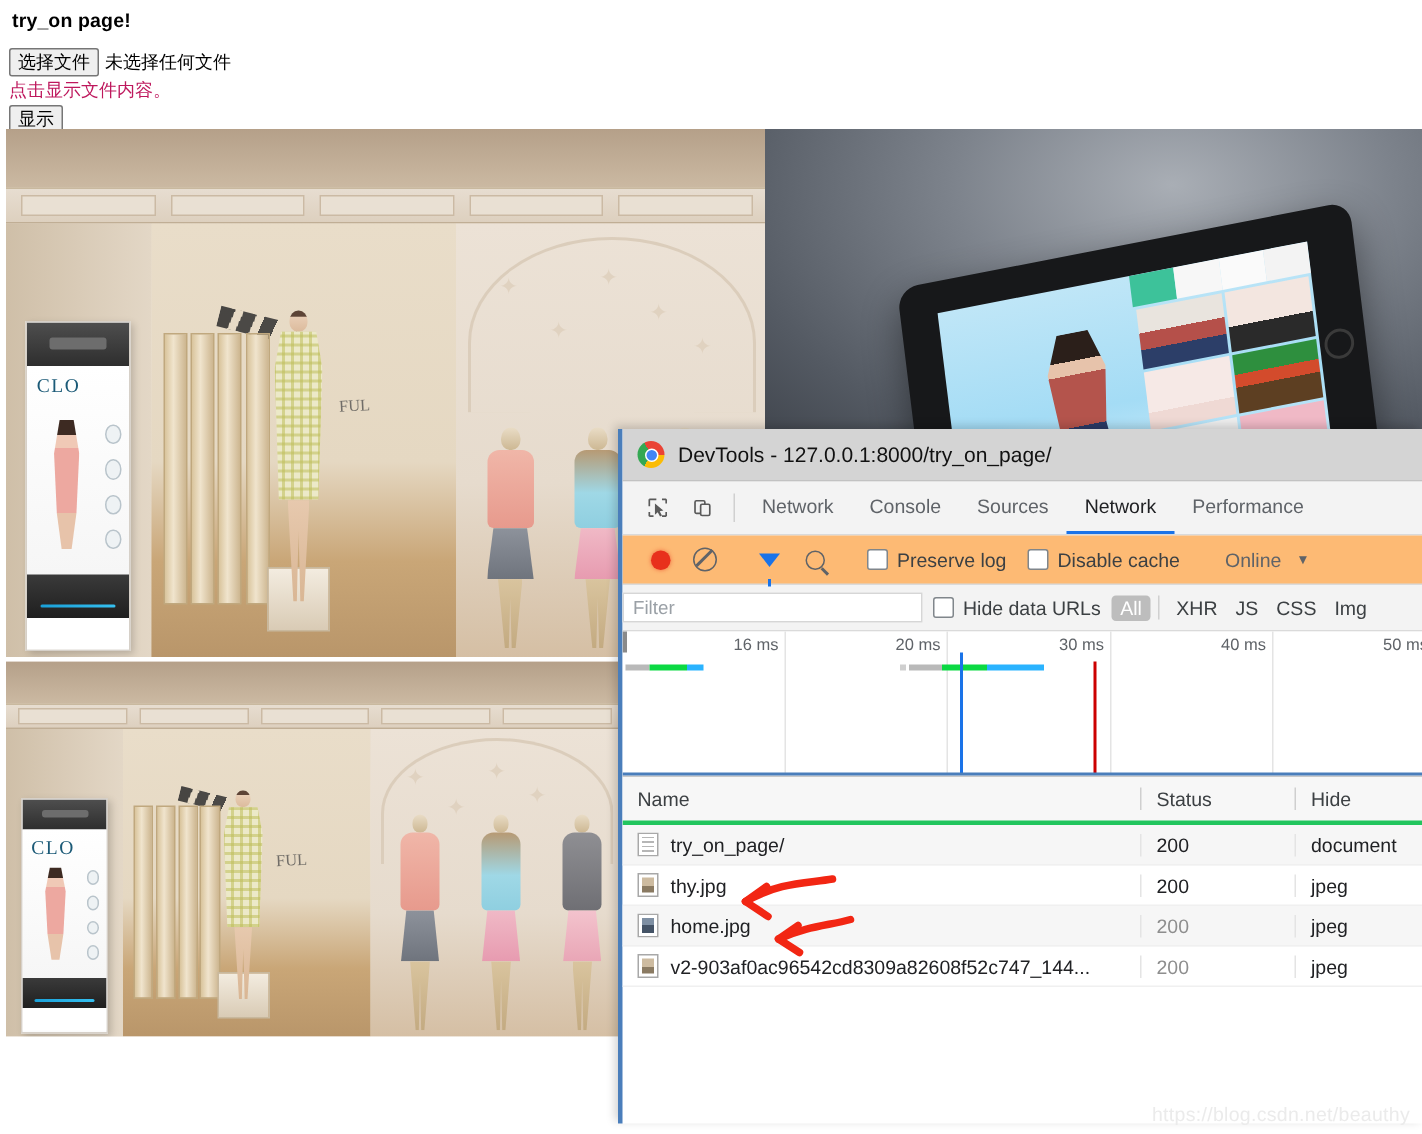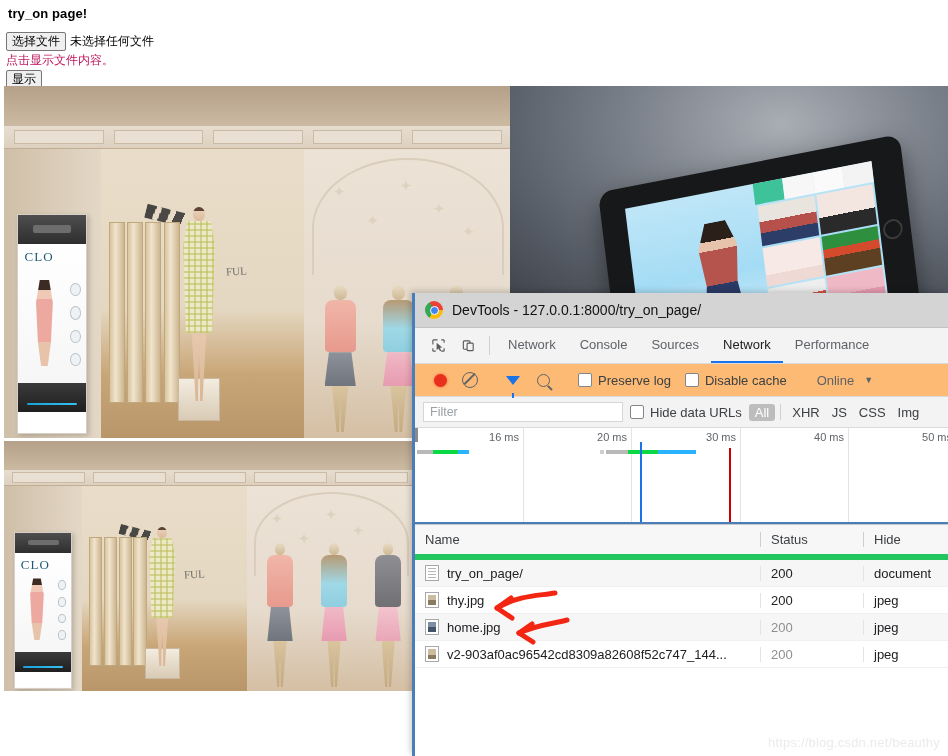--- a/index.html
+++ b/index.html
@@ -324,21 +324,21 @@
     clip-path: polygon(34% 0,66% 0,80% 22%,74% 54%,80% 78%,62% 100%,38% 100%,20% 78%,26% 54%,20% 22%);
   }
   .tablet .homebtn {
     position:absolute; right:2.5%; top:46%;
     width:16px; height:16px; border:2px solid #3a3a3a; border-radius:50%;
   }
 
   
   .devtools {
     position: absolute;
-    left: 412px; top: 293px;
+    left: 412px; top: 286px;
     width: 536px; height: 463px;
     background: #ffffff;
     border-left: 3px solid #4a7ebb;
     box-sizing: border-box;
     box-shadow: -2px -2px 6px rgba(0,0,0,.18);
     overflow: hidden;
     font-family: "Liberation Sans", sans-serif;
   }
   .dt-titlebar {
     height: 34px;
@@ -448,21 +448,20 @@
     display: flex; align-items: center; gap: 10px;
     font-size: 13px; color: #5f6368; padding-left: 10px;
   }
   .caret { font-size: 9px; color: #5f6368; }
 
   .dt-filterbar {
     height: 30px;
     background: #f3f3f3;
     border-bottom: 1px solid #dadada;
     display: flex; align-items: center;
-    padding-left: 8px;
   }
   .filter-input {
     width: 200px; height: 20px;
     background: #fff; border: 1px solid #d6d6d6;
     font-size: 12.5px; color: #9aa0a6;
     display: flex; align-items: center;
     padding-left: 6px; box-sizing: border-box;
   }
   .ftype {
     font-size: 13px; color: #3c4043;
@@ -504,21 +503,21 @@
     display: flex;
     height: 26px;
     align-items: center;
     font-size: 13px;
     color: #202124;
     border-bottom: 1px solid #f0f0f0;
     position: relative;
   }
   .tr.head {
     background: #f7f7f7;
-    border-bottom: 6px solid #22c55e;
+    border-bottom: 3px solid #22c55e;
     color: #3c4043;
     height: 29px;
   }
   .tr.alt { background: #f6f6f6; }
   .c-name { width: 345px; display: flex; align-items: center; gap: 8px; padding-left: 10px; box-sizing: border-box; overflow: hidden; white-space: nowrap; }
   .c-status { width: 103px; padding-left: 10px; box-sizing: border-box; border-left: 1px solid #e4e4e4; }
   .c-type { flex: 1; padding-left: 10px; box-sizing: border-box; border-left: 1px solid #e4e4e4; }
   .tr.head .c-status, .tr.head .c-type { border-left: 1px solid #cfcfcf; }
   .dim { color: #8e8e8e; }
 

